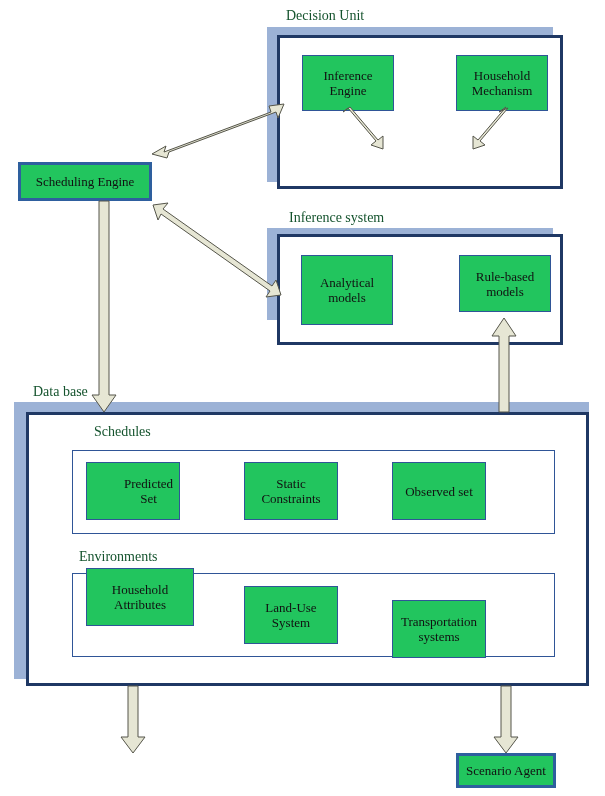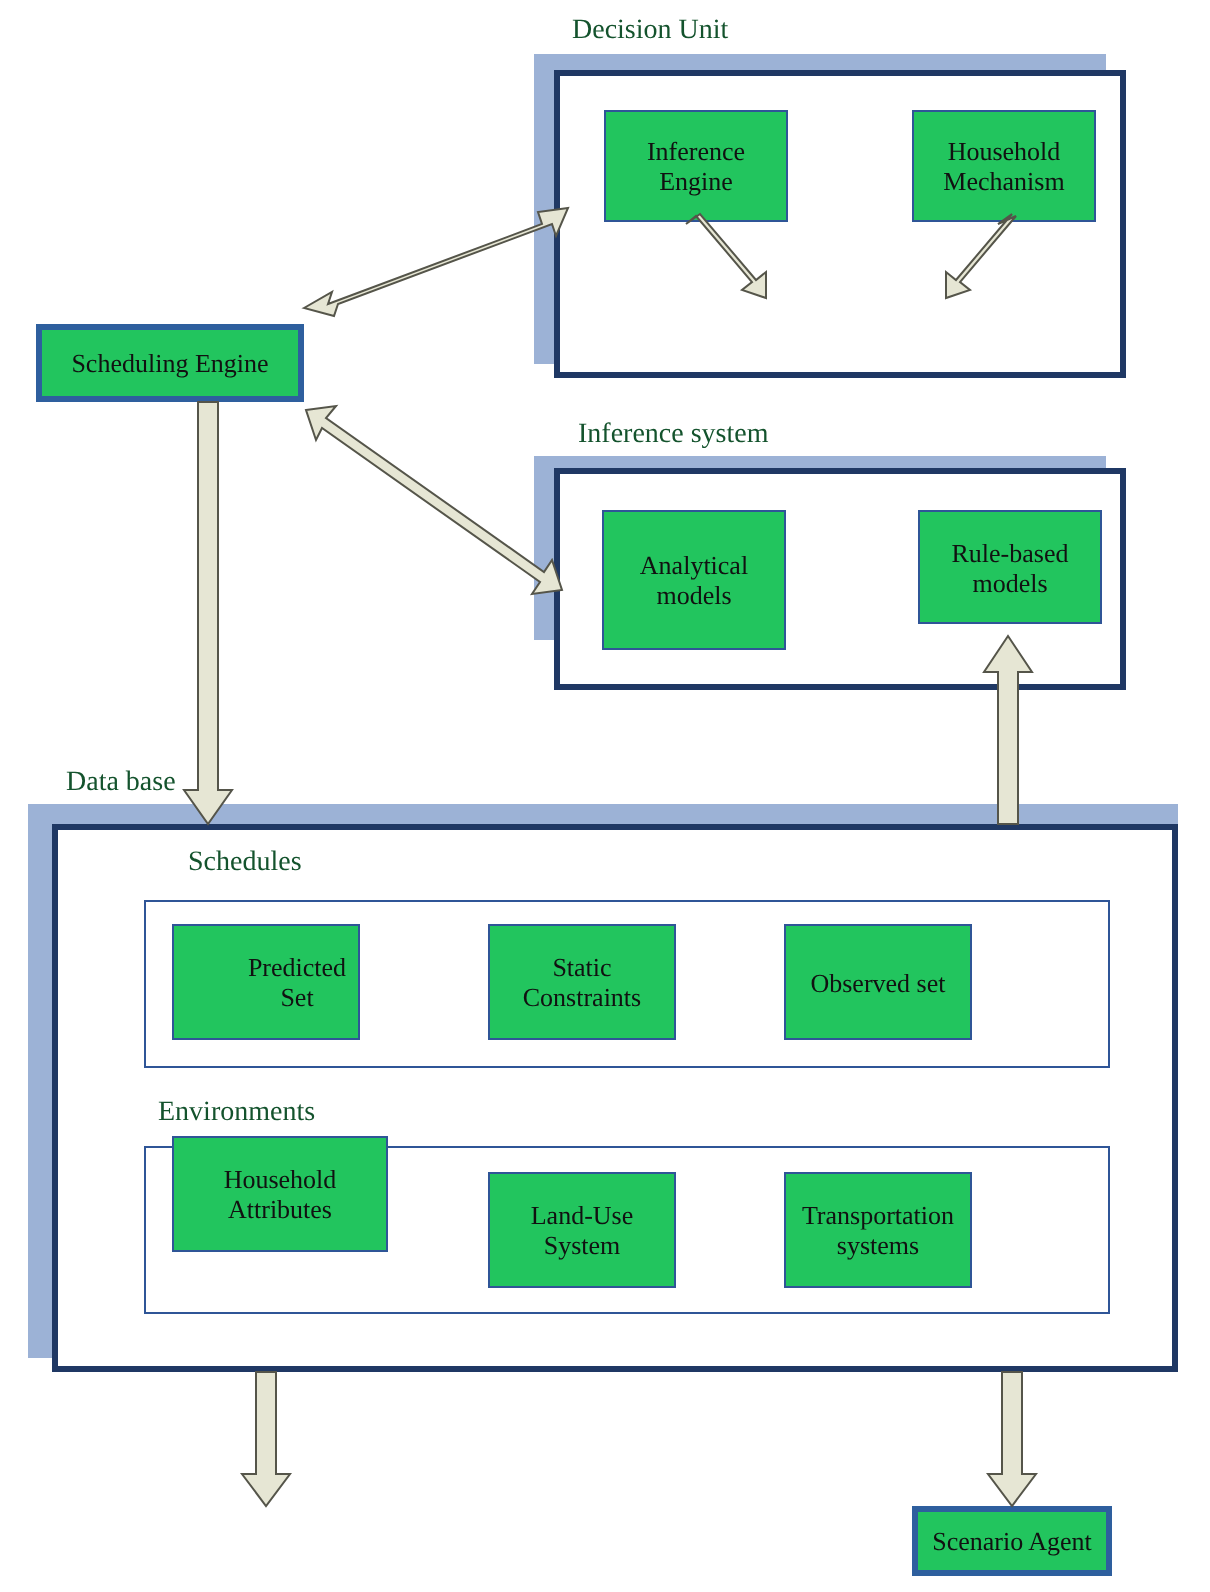--- a/index.html
+++ b/index.html
@@ -138,21 +138,21 @@
   <div class="node" style="left:86px; top:568px; width:108px; height:58px;">
     <span style="white-space:pre-line;">Household
 Attributes</span>
   </div>
 
   <div class="node" style="left:244px; top:586px; width:94px; height:58px;">
     <span style="white-space:pre-line;">Land-Use
 System</span>
   </div>
 
-  <div class="node" style="left:392px; top:586px; width:94px; height:58px;">
+  <div class="node" style="left:392px; top:600px; width:94px; height:58px;">
     <span style="white-space:pre-line;">Transportation
 systems</span>
   </div>
 
   <div class="node thick" style="left:18px; top:162px; width:134px; height:39px;">
     <span>Scheduling Engine</span>
   </div>
 
 
   <div class="node thick" style="left:456px; top:753px; width:100px; height:35px;">

